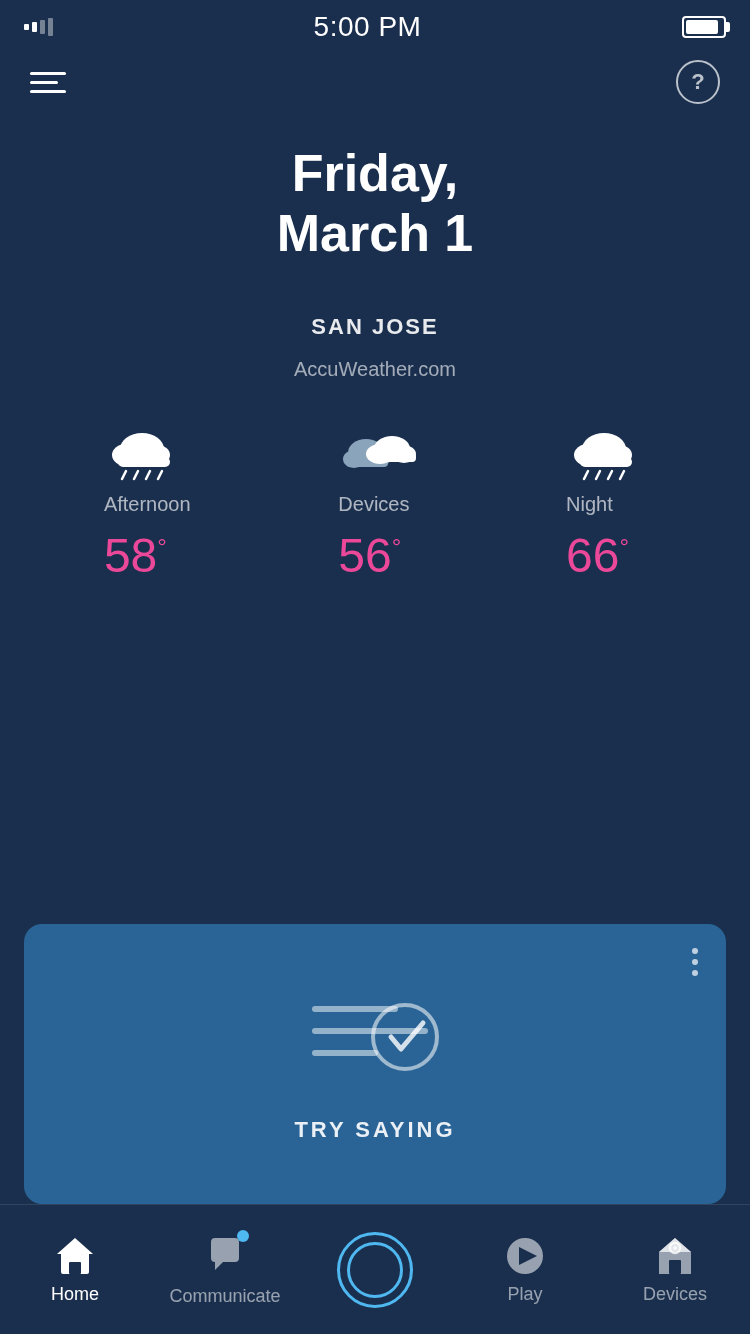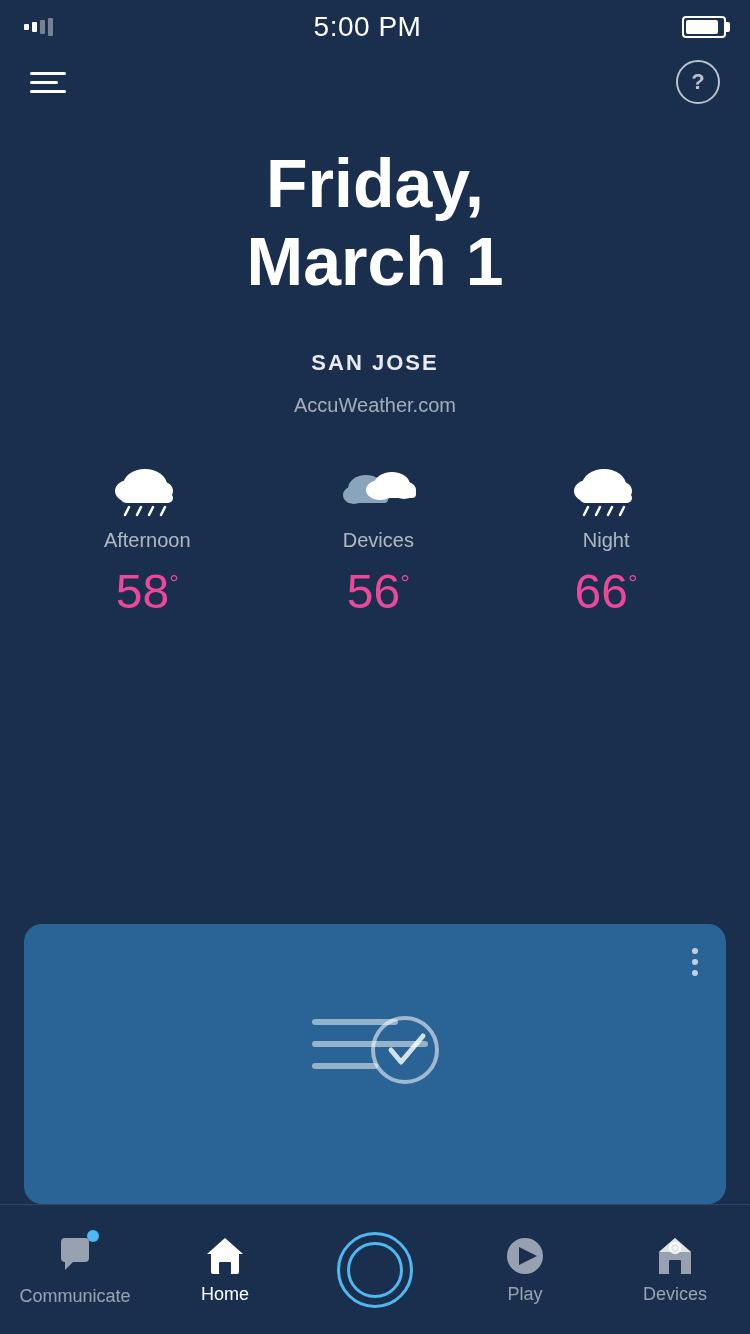--- a/index.html
+++ b/index.html
@@ -107,21 +107,21 @@
       font-weight: bold;
       cursor: pointer;
     }
 
     
     .date-section {
       text-align: center;
       padding: 30px 0 20px;
     }
     .date-text {
-      font-size: 68px;
+      font-size: 52px;
       font-weight: 700;
       line-height: 1.15;
     }
 
     
     .location-section {
       text-align: center;
       padding: 30px 0 20px;
     }
     .city-name {
@@ -139,21 +139,21 @@
     
     .weather-section {
       display: flex;
       justify-content: space-around;
       align-items: flex-start;
       padding: 20px 30px 30px;
     }
     .weather-item {
       display: flex;
       flex-direction: column;
-      align-items: center;
+      align-items: flex-start;
       gap: 12px;
     }
 
     
     .cloud-icon {
       width: 80px;
       height: 60px;
       position: relative;
     }
 
@@ -415,45 +415,46 @@
       <svg width="160" height="110" viewBox="0 0 160 110">
 
         <line x1="20" y1="30" x2="100" y2="30" stroke="rgba(255,255,255,0.5)" stroke-width="6" stroke-linecap="round"></line>
         <line x1="20" y1="52" x2="130" y2="52" stroke="rgba(255,255,255,0.5)" stroke-width="6" stroke-linecap="round"></line>
         <line x1="20" y1="74" x2="80" y2="74" stroke="rgba(255,255,255,0.5)" stroke-width="6" stroke-linecap="round"></line>
 
         <circle cx="110" cy="58" r="32" fill="none" stroke="rgba(255,255,255,0.55)" stroke-width="4"></circle>
         <polyline points="96,58 106,70 128,44" fill="none" stroke="rgba(255,255,255,0.8)" stroke-width="5" stroke-linecap="round" stroke-linejoin="round"></polyline>
       </svg>
     </div>
+    <div class="card-label">TRY SAYING</div>
   </div>
 </div>
 
 <div class="bottom-nav">
-
-  <div class="nav-item">
-    <div class="communicate-icon-wrapper">
-      <svg width="44" height="44" viewBox="0 0 44 44" fill="none">
-        <path d="M8 10 Q8 6 12 6 L32 6 Q36 6 36 10 L36 26 Q36 30 32 30 L20 30 L12 38 L12 30 L12 30 Q8 30 8 26 Z" fill="rgba(255,255,255,0.55)"></path>
-      </svg>
-      <div class="dot-indicator"></div>
-    </div>
-    <span class="nav-item-label">Communicate</span>
-  </div>
 
   <div class="nav-item active">
     <svg class="home-icon-svg" viewBox="0 0 44 44" fill="none">
       <rect x="8" y="18" width="28" height="22" rx="2" fill="white"></rect>
       <polygon points="4,20 22,4 40,20" fill="white"></polygon>
       <rect x="16" y="28" width="12" height="12" fill="#1a2f4e" rx="1"></rect>
     </svg>
     <span class="nav-item-label">Home</span>
   </div>
 
   <div class="nav-item">
+    <div class="communicate-icon-wrapper">
+      <svg width="44" height="44" viewBox="0 0 44 44" fill="none">
+        <path d="M8 10 Q8 6 12 6 L32 6 Q36 6 36 10 L36 26 Q36 30 32 30 L20 30 L12 38 L12 30 L12 30 Q8 30 8 26 Z" fill="rgba(255,255,255,0.55)"></path>
+      </svg>
+      <div class="dot-indicator"></div>
+    </div>
+    <span class="nav-item-label">Communicate</span>
+  </div>
+
+  <div class="nav-item">
     <div class="alexa-button">
       <div class="alexa-inner">
         
       </div>
     </div>
   </div>
 
   <div class="nav-item">
     <svg width="44" height="44" viewBox="0 0 44 44" fill="none">
       <circle cx="22" cy="22" r="18" fill="rgba(255,255,255,0.55)"></circle>

